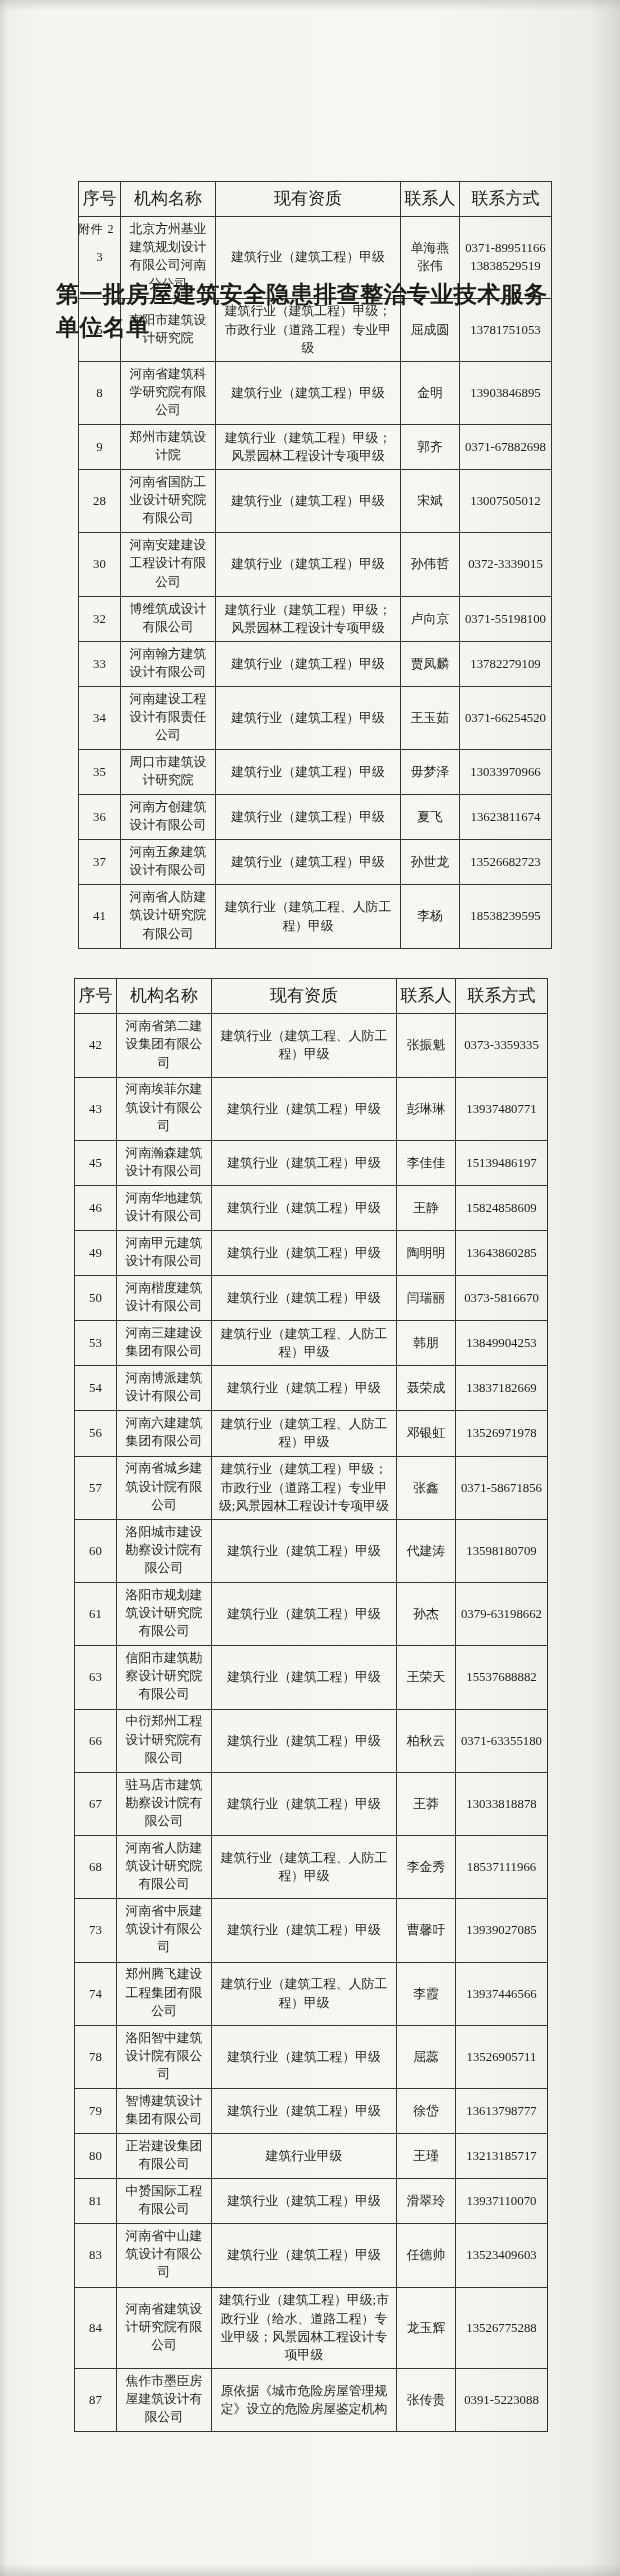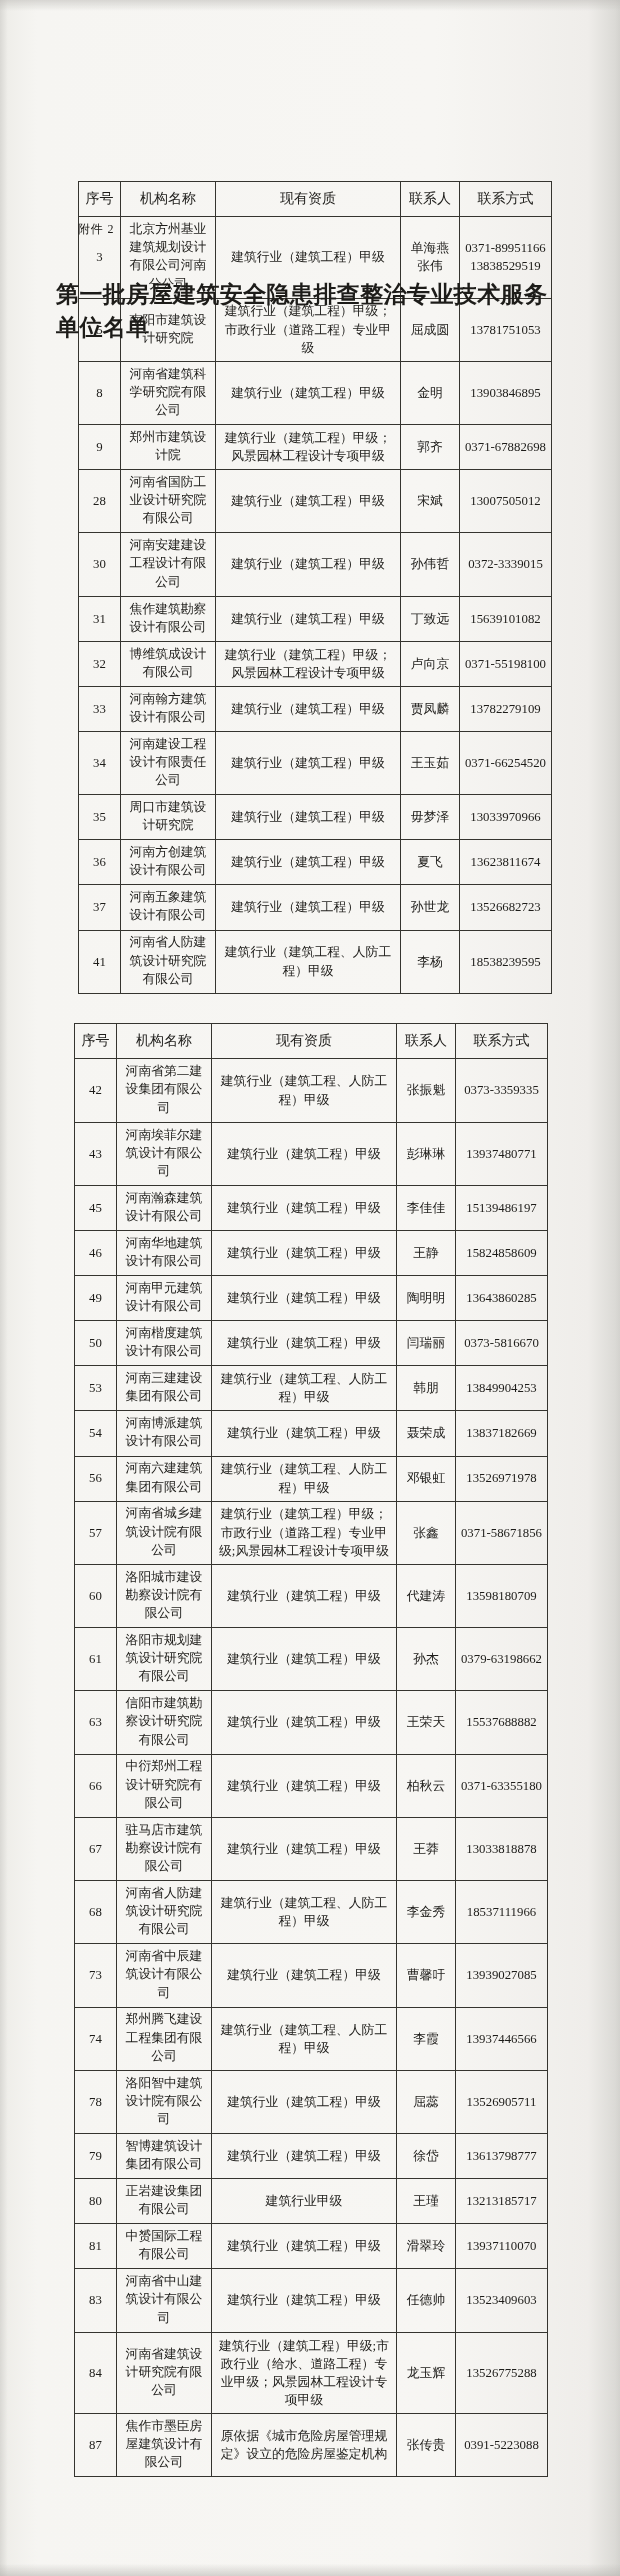--- a/index.html
+++ b/index.html
@@ -30,21 +30,21 @@
   #table-1{margin-top:181px;}
   #table-2{margin-top:29.5px;margin-left:74px;}
   table.units th, table.units td{
     border:1.6px solid #35342f;
     text-align:center;vertical-align:middle;
     padding:3.9px 3.9px;
     font-size:12.8px;line-height:1.42;
     word-break:break-all;
   }
   table.units th{
-    height:31px;font-weight:normal;font-size:14px;padding:1.6px 1.6px;
+    height:31px;font-weight:normal;font-size:17px;padding:1.6px 1.6px;
   }
   col.c-no{width:42px;}
   col.c-name{width:95px;}
   col.c-qual{width:185px;}
   col.c-contact{width:59px;}
   col.c-phone{width:92px;}
   td.col-no{font-size:13px;}
   td.col-name{padding:4.7px 10px;font-family:Liberation Mono, monospace;}
   td.col-qual{padding:4.7px 7px;margin-left:8px;}
   td.col-contact{white-space:pre-line;}
@@ -115,27 +115,20 @@
           <td class="col-phone">13007505012</td>
         </tr>
         <tr class="data-row">
           <td class="col-no">30</td>
           <td class="col-name">河南安建建设工程设计有限公司</td>
           <td class="col-qual">建筑行业（建筑工程）甲级</td>
           <td class="col-contact">孙伟哲</td>
           <td class="col-phone">0372-3339015</td>
         </tr>
         <tr class="data-row">
-          <td class="col-no">31</td>
-          <td class="col-name">焦作建筑勘察设计有限公司</td>
-          <td class="col-qual">建筑行业（建筑工程）甲级</td>
-          <td class="col-contact">丁致远</td>
-          <td class="col-phone">15639101082</td>
-        </tr>
-        <tr class="data-row">
           <td class="col-no">32</td>
           <td class="col-name">博维筑成设计有限公司</td>
           <td class="col-qual">建筑行业（建筑工程）甲级；风景园林工程设计专项甲级</td>
           <td class="col-contact">卢向京</td>
           <td class="col-phone">0371-55198100</td>
         </tr>
         <tr class="data-row">
           <td class="col-no">33</td>
           <td class="col-name">河南翰方建筑设计有限公司</td>
           <td class="col-qual">建筑行业（建筑工程）甲级</td>

